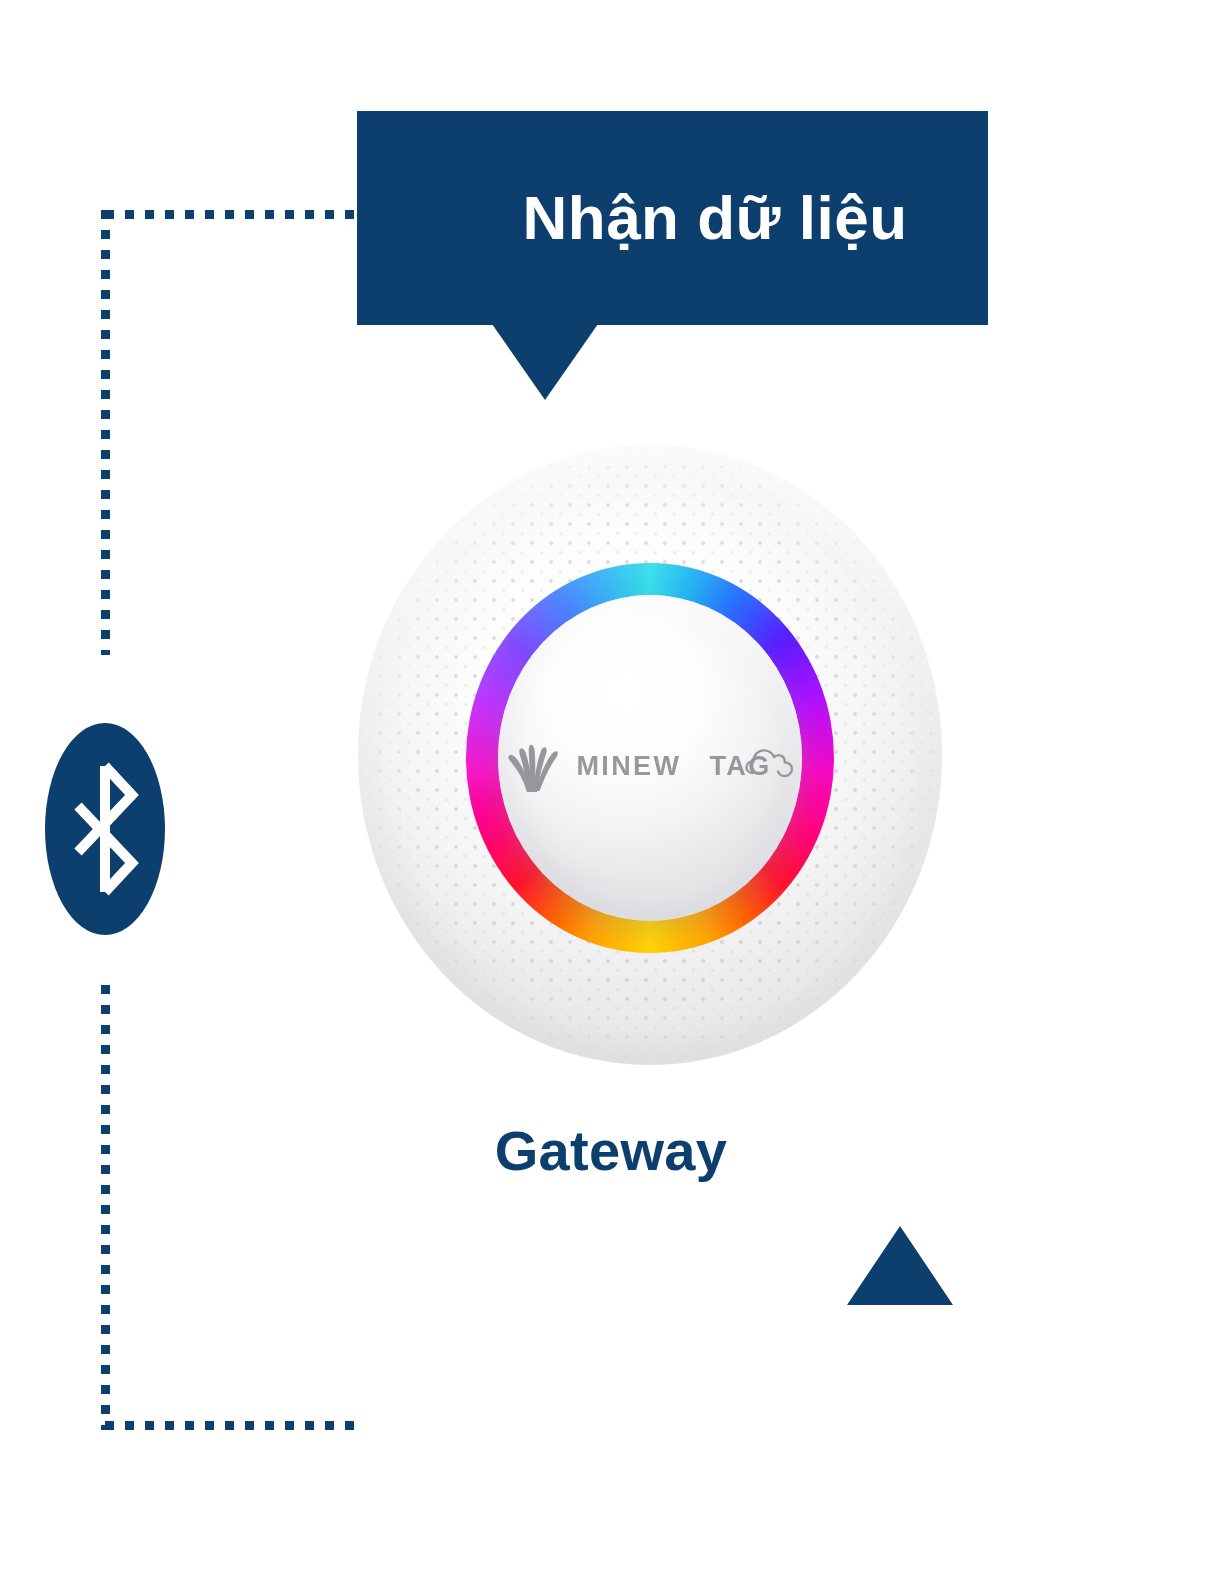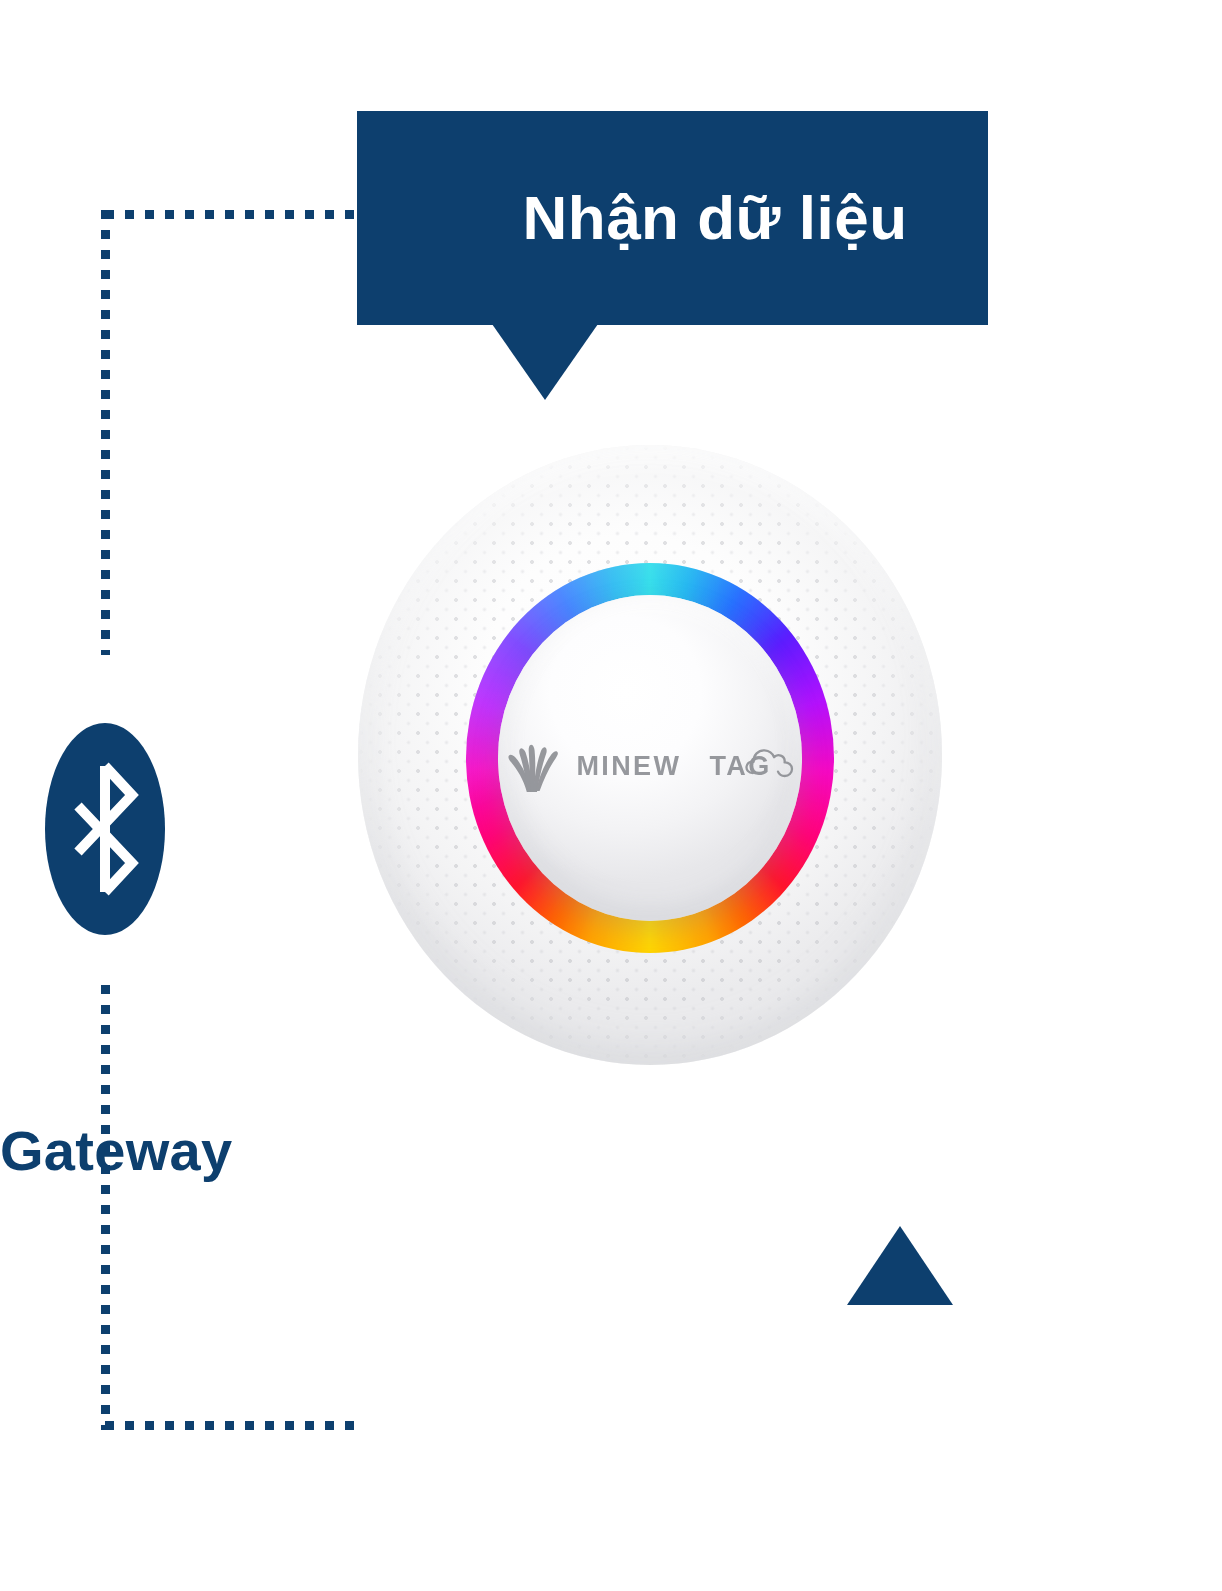--- a/index.html
+++ b/index.html
@@ -185,20 +185,21 @@
     transform: translateY(8px);
     opacity: 0.92;
   }
 
   
   .caption {
     position: absolute;
     left: 0;
     top: 1118px;
     width: 1222px;
+    text-align: center;
     color: var(--navy);
     font-size: 56px;
     font-weight: bold;
     letter-spacing: 0.3px;
   }
 </style>
 </head>
 <body>
 
 <div id="stage" style="--navy: #0d3f6e; --dotc: #0d3f6e;">

